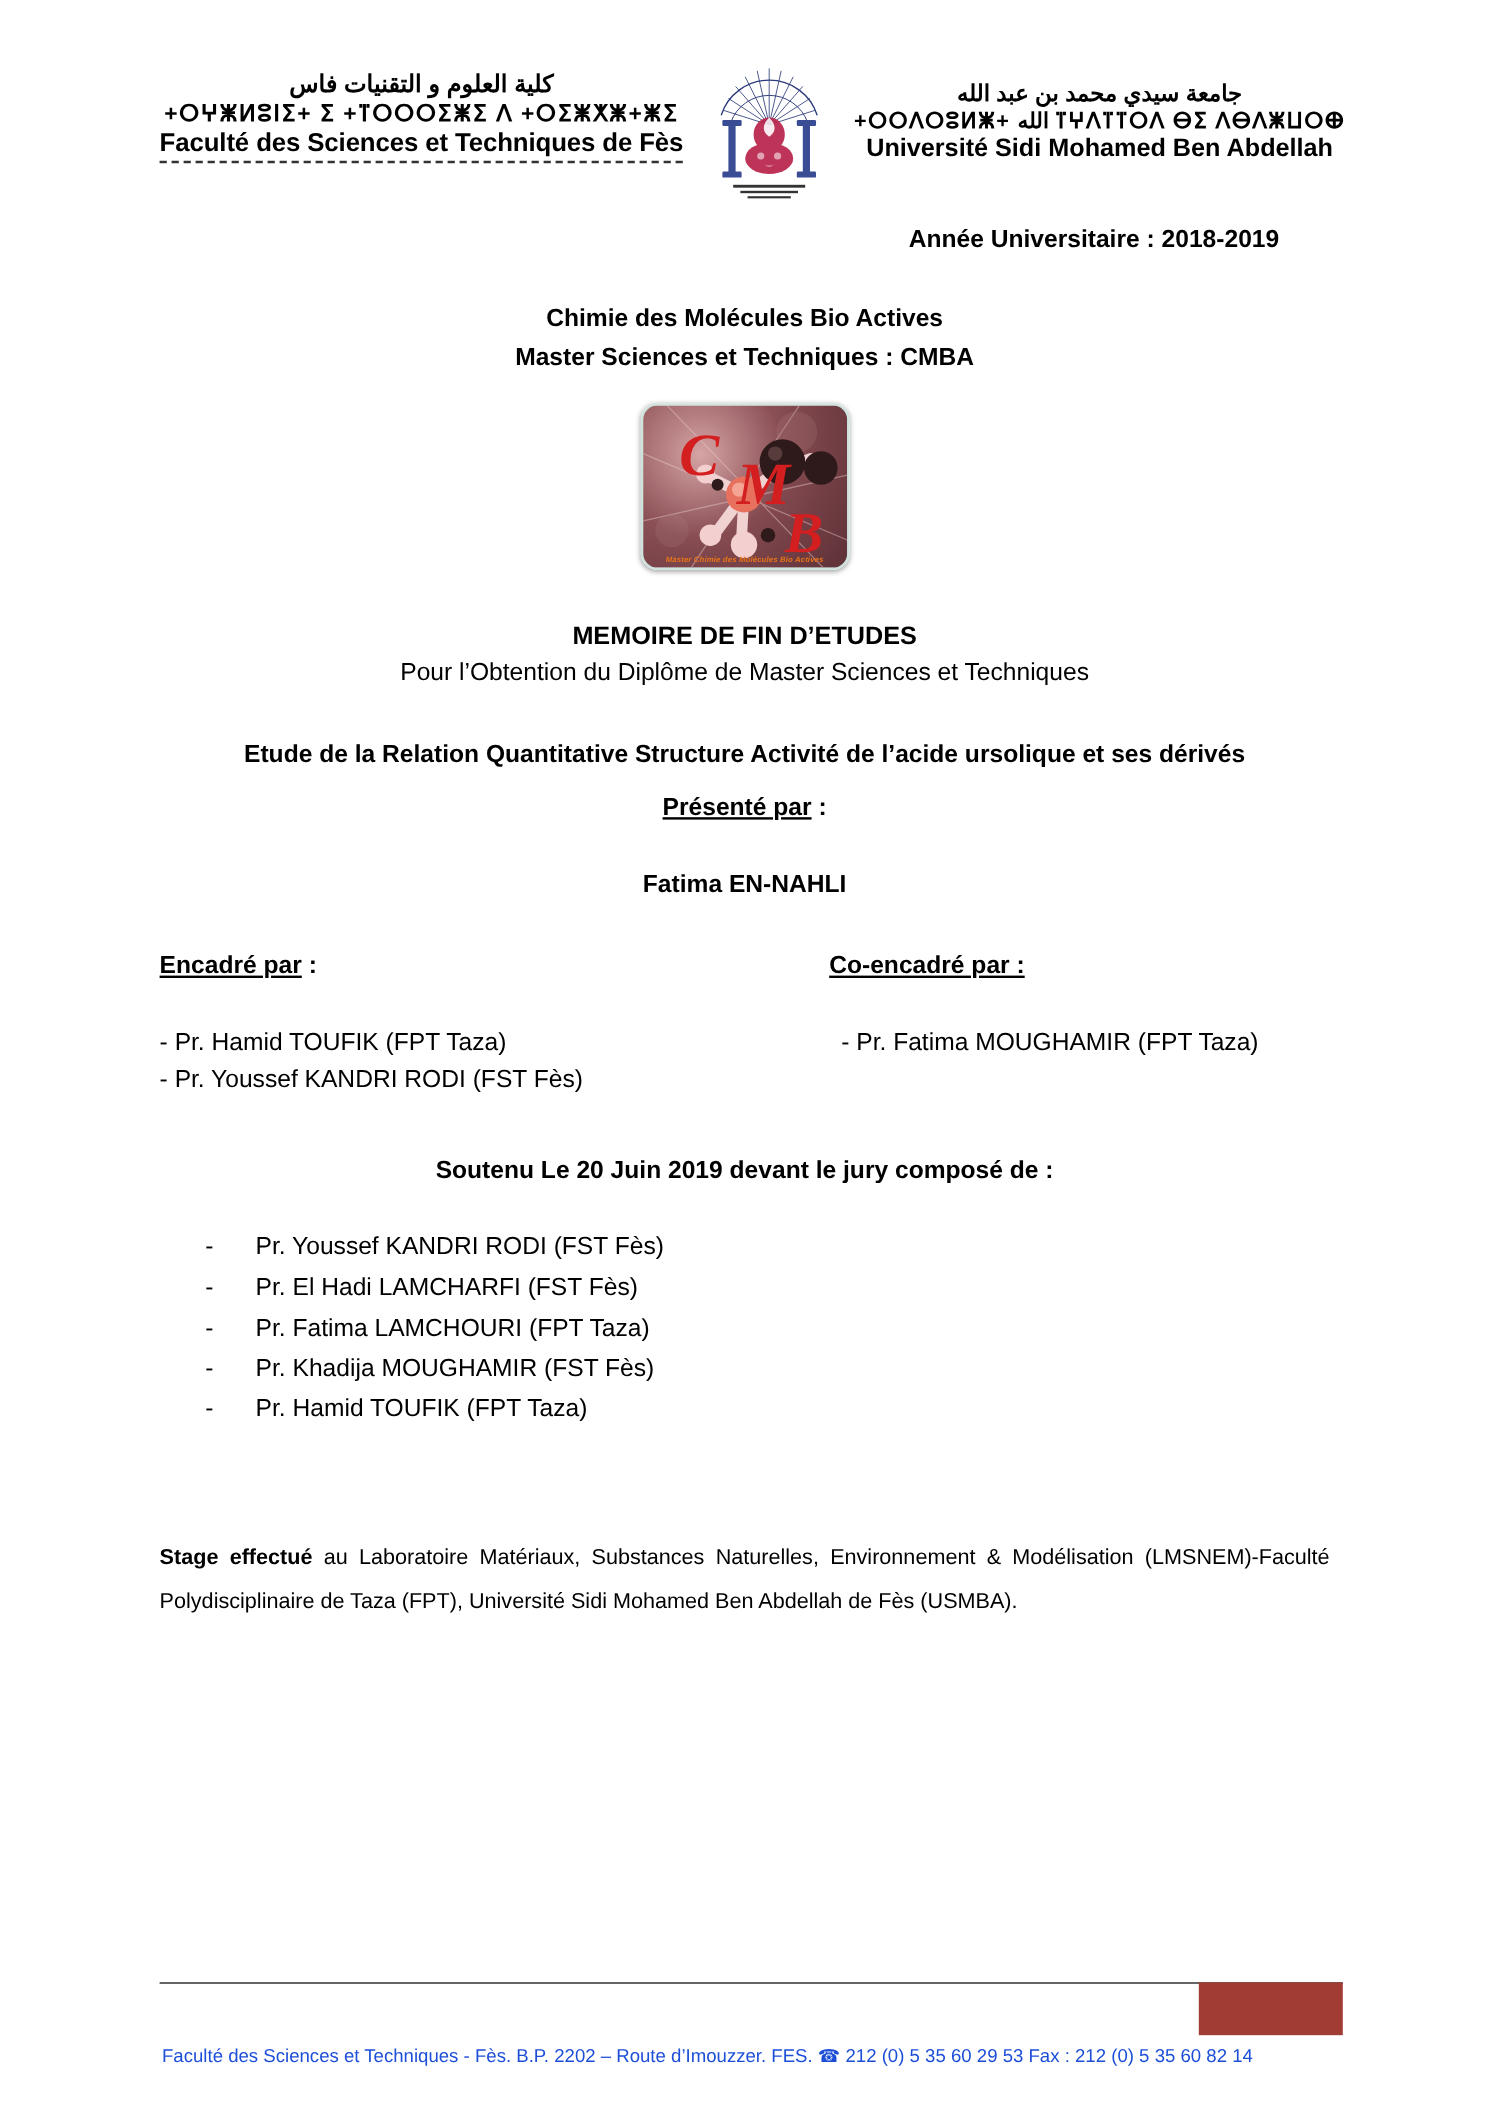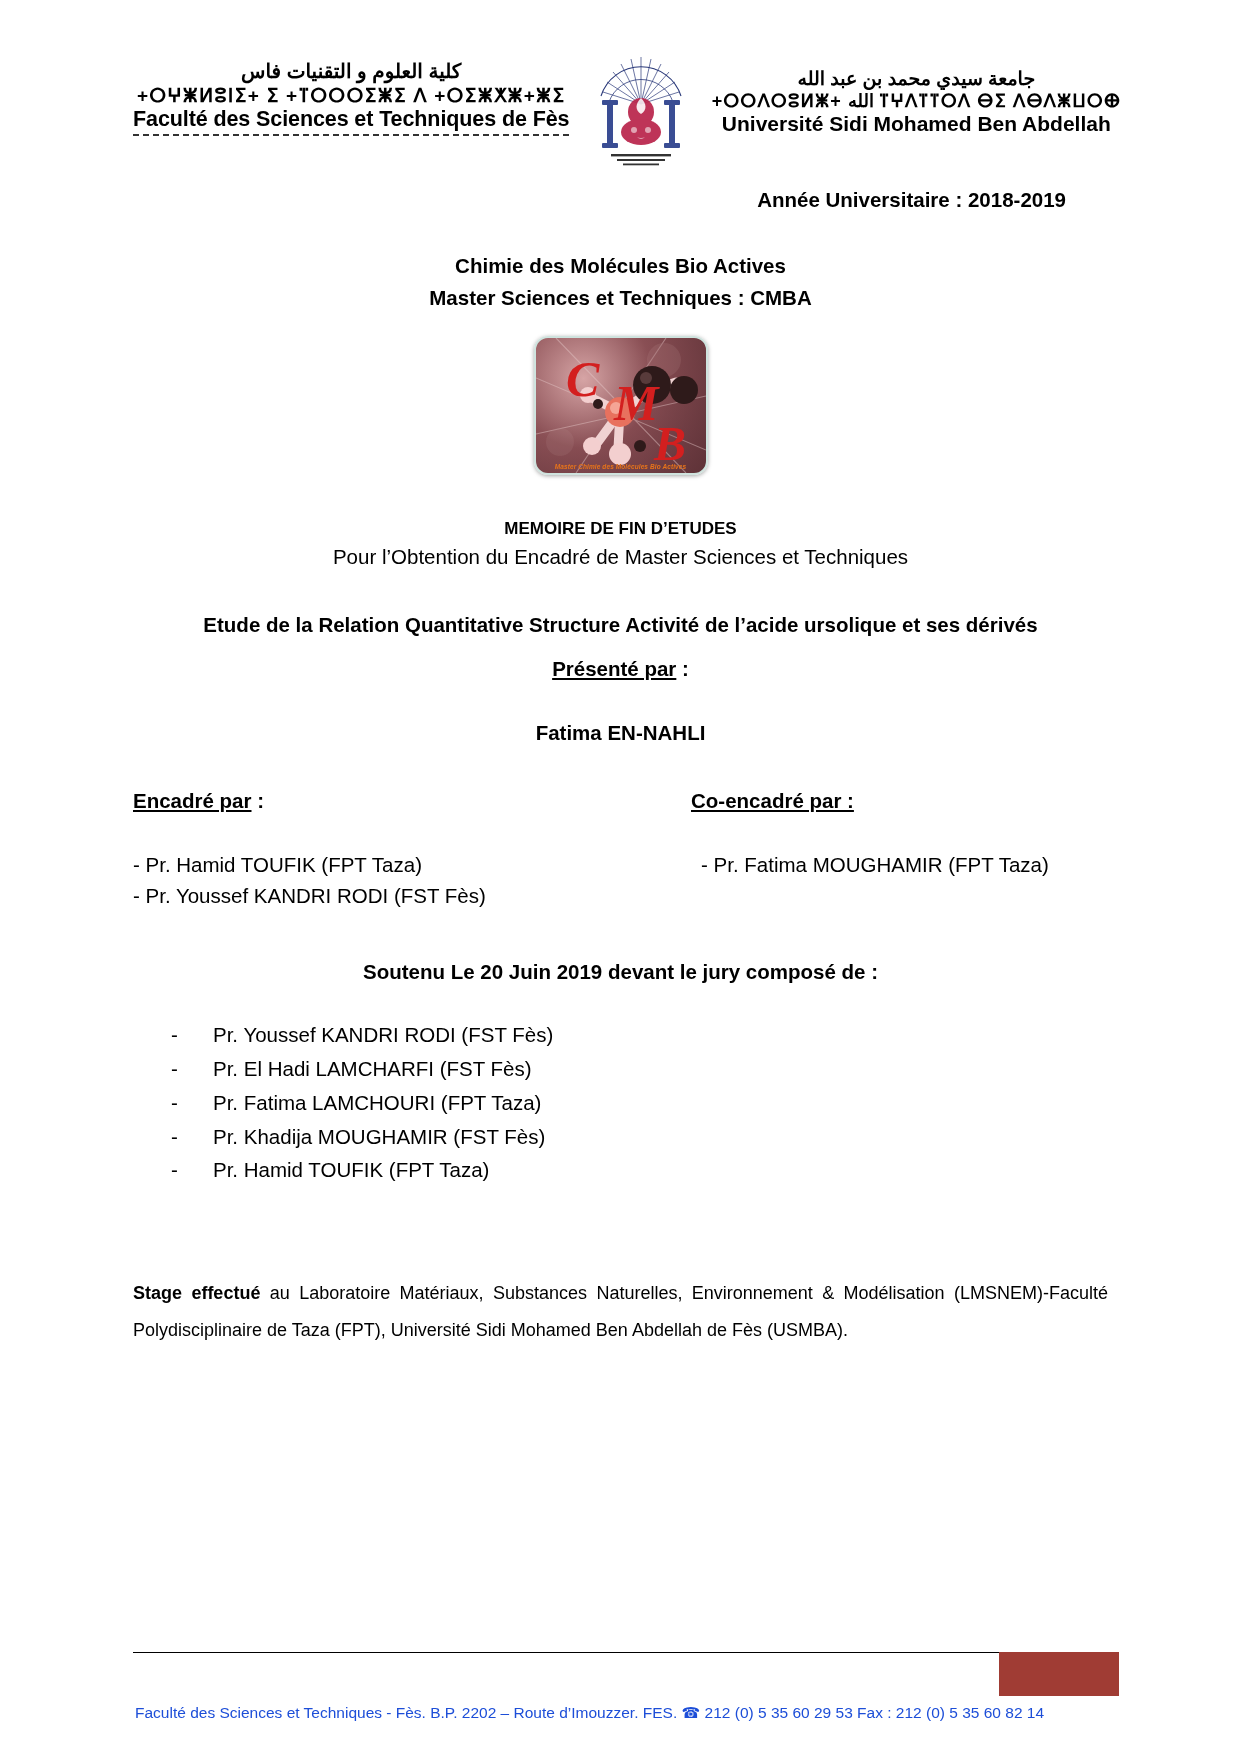--- a/index.html
+++ b/index.html
@@ -135,21 +135,21 @@
     font-style: italic;
     font-weight: bold;
     color: #e8741a;
     letter-spacing: 0.1px;
     white-space: nowrap;
   }
 
   .memoire {
     text-align: center;
     font-weight: bold;
-    font-size: 17px;
+    font-size: 21px;
     margin-top: 44px;
   }
   .pour-obtention {
     text-align: center;
     font-size: 20.5px;
     margin-top: 6px;
   }
   .these-title {
     text-align: center;
     font-weight: bold;
@@ -348,21 +348,21 @@
 
           <text x="30" y="58" font-family="'Liberation Serif', serif" font-size="50" font-style="italic" font-weight="bold" fill="#d31f1f">C</text>
           <text x="78" y="82" font-family="'Liberation Serif', serif" font-size="50" font-style="italic" font-weight="bold" fill="#d31f1f">M</text>
           <text x="118" y="122" font-family="'Liberation Serif', serif" font-size="48" font-style="italic" font-weight="bold" fill="#d31f1f">B</text>
         </svg>
         <div class="logo-caption">Master Chimie des Molécules Bio Actives</div>
       </div>
     </div>
 
     <div class="memoire">MEMOIRE DE FIN D’ETUDES</div>
-    <div class="pour-obtention">Pour l’Obtention du Encadré de Master Sciences et Techniques</div>
+    <div class="pour-obtention">Pour l’Obtention du Diplôme de Master Sciences et Techniques</div>
 
     <div class="these-title">Etude de la Relation Quantitative Structure Activité de l’acide ursolique et ses dérivés</div>
 
     <div class="presente"><u>Présenté par</u><span> :</span></div>
 
     <div class="author">Fatima EN-NAHLI</div>
 
     <div class="supervisors-head">
       <div class="sup-col-left"><u>Encadré par</u><span> :</span></div>
       <div class="sup-col-right"><u>Co-encadré par :</u></div>

